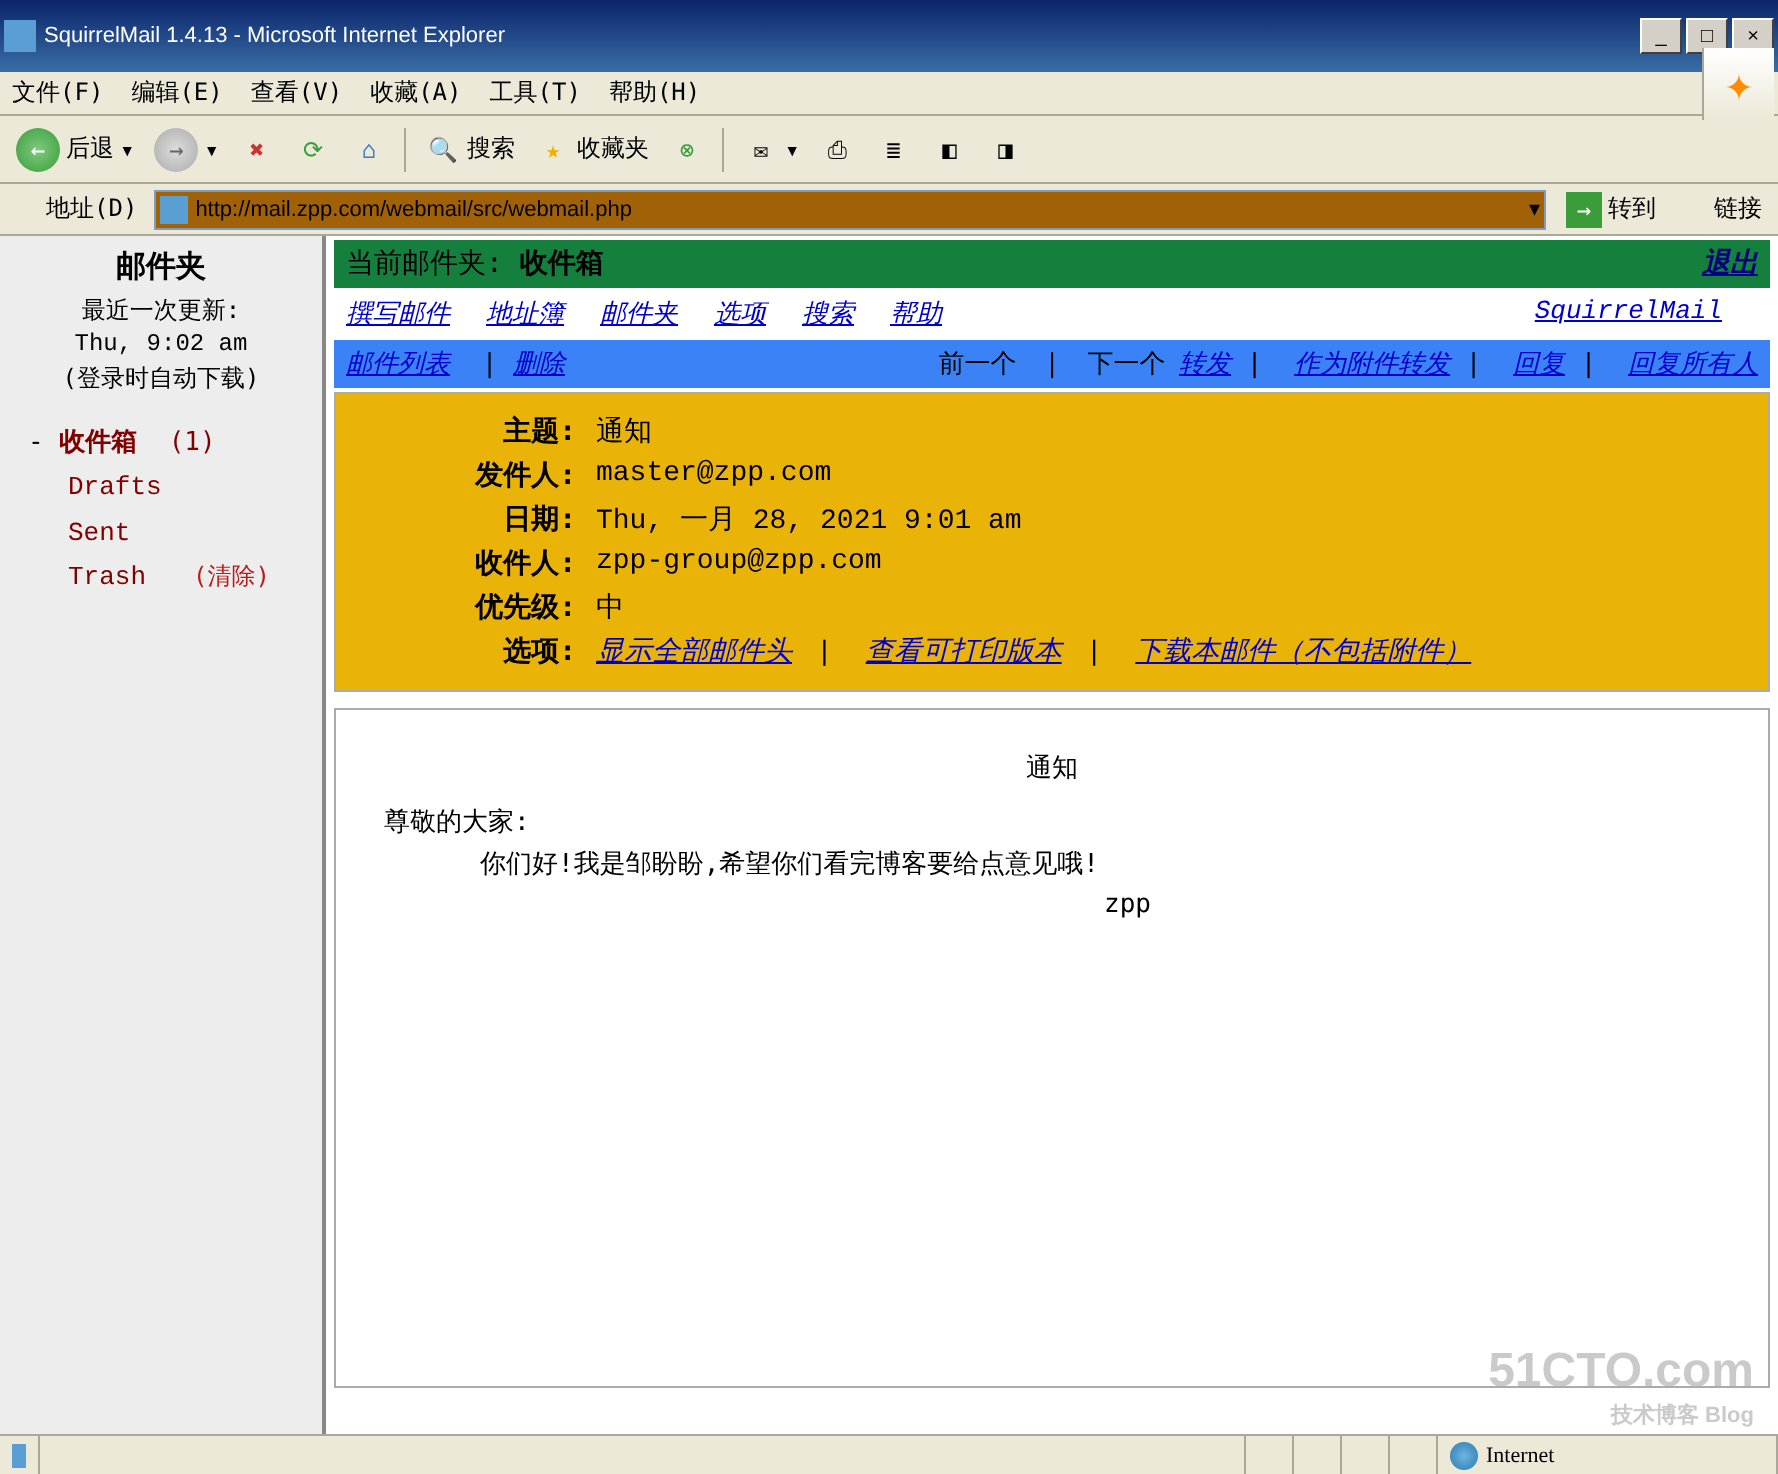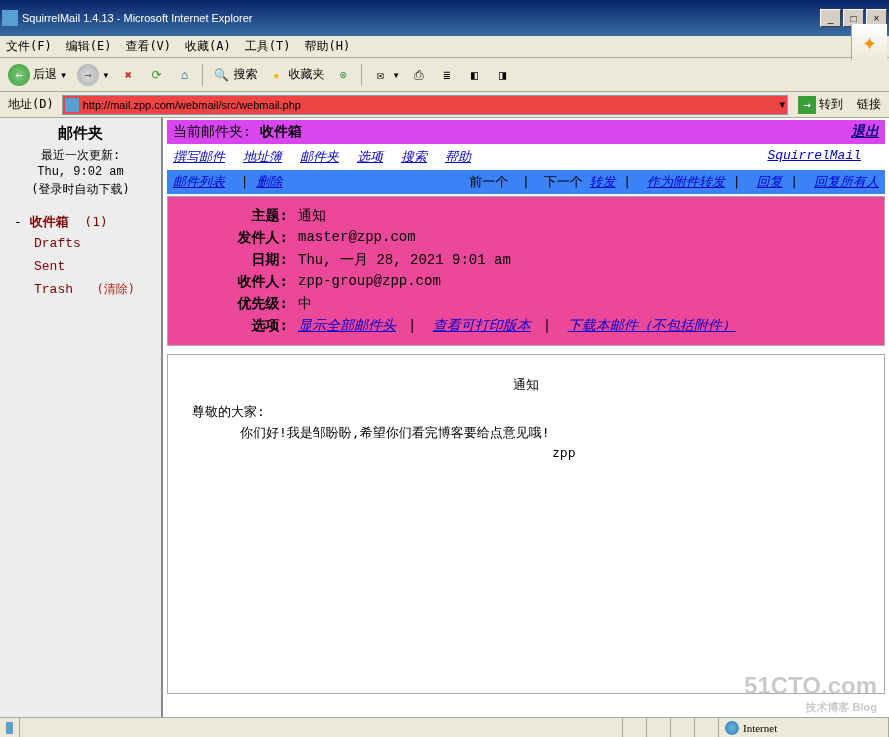--- a/index.html
+++ b/index.html
@@ -17,54 +17,54 @@
 
 .toolbar { height: 34px; background: #ece9d8; display: flex; align-items: center; padding: 0 4px; border-bottom: 1px solid #aca899; gap: 2px; }
 .tbtn { height: 24px; display: flex; align-items: center; padding: 0 4px; cursor: pointer; gap: 3px; }
 .circ { width: 22px; height: 22px; border-radius: 50%; display: flex; align-items: center; justify-content: center; color: #fff; font-size: 12px; }
 .circ.green { background: radial-gradient(#7ec97e, #3a9d3a); }
 .circ.grey { background: radial-gradient(#ddd, #aaa); color: #666; }
 .sq { width: 18px; height: 18px; display: flex; align-items: center; justify-content: center; }
 .sep { width: 1px; height: 22px; background: #aca899; margin: 0 3px; }
 
 .addrbar { height: 26px; background: #ece9d8; display: flex; align-items: center; padding: 0 4px; border-bottom: 1px solid #aca899; gap: 4px; }
-.addrbar .lbl { padding: 0 4px; }
-.urlbox { flex: 1; height: 20px; background: #ef4444; border: 1px solid #7f9db9; display: flex; align-items: center; padding: 0 2px; font-family: Tahoma, sans-serif; font-size: 11px; }
+.addrbar .lbl { padding: 0 4px; margin-left: 15px; }
+.urlbox { flex: 1; height: 20px; background: #a16207; border: 1px solid #7f9db9; display: flex; align-items: center; padding: 0 2px; font-family: Tahoma, sans-serif; font-size: 11px; }
 .urlbox .pgicon { width: 14px; height: 14px; background: #5a9fd4; margin-right: 4px; }
 .gobtn { height: 20px; display: flex; align-items: center; padding: 0 6px; gap: 3px; cursor: pointer; }
 .gobtn .arr { width: 18px; height: 18px; background: #3a9d3a; color: #fff; display: flex; align-items: center; justify-content: center; }
 
 .content { display: flex; height: calc(737px - 22px - 22px - 34px - 26px - 20px); }
 
 .sidebar { width: 163px; background: #ededed; border-right: 2px solid #888; padding: 6px 4px; text-align: center; font-family: "SimSun", monospace; overflow: auto; }
 .sidebar h3 { font-size: 15px; font-weight: bold; margin-bottom: 4px; }
 .sidebar .upd { font-size: 12px; line-height: 1.4; }
 .folders { text-align: left; margin-top: 14px; padding-left: 10px; line-height: 1.7; font-size: 13px; }
 .folders .cur { color: #800000; font-weight: bold; }
 .folders .cnt { color: #800000; font-weight: normal; }
 .folders .sub { color: #800000; padding-left: 20px; font-weight: normal; }
 .folders .clr { color: #b91c1c; font-size: 12px; font-weight: normal; }
 
 .main { flex: 1; background: #fff; padding: 2px 4px; overflow: auto; }
-.hdrbar { background: #d946ef; padding: 3px 6px; display: flex; font-size: 14px; }
+.hdrbar { background: #15803d; padding: 3px 6px; display: flex; font-size: 14px; }
 .hdrbar b { font-weight: bold; }
 .hdrbar .r { margin-left: auto; font-weight: bold; }
 
 .navlinks { padding: 4px 6px; font-size: 13px; display: flex; }
 .navlinks a { margin-right: 18px; }
 .navlinks .rt { margin-left: auto; text-decoration: underline; color: #0000cc; }
 
 .msgbar { background: #3b82f6; padding: 3px 6px; display: flex; font-size: 13px; }
 .msgbar .l a { margin-right: 8px; }
 .msgbar .c { position: absolute; left: 50%; transform: translateX(-50%); }
 .msgbar .c span { margin: 0 6px; color: #000; }
 .msgbar .r { margin-left: auto; }
 .msgbar .r a { margin-left: 8px; }
 
-.msgbox { border: 1px solid #ababab; background: #ec4899; margin-top: 2px; }
+.msgbox { border: 1px solid #ababab; background: #eab308; margin-top: 2px; }
 .msghead { padding: 8px 0; }
 .mrow { display: flex; padding: 2px 0; font-size: 14px; font-family: "SimSun", monospace; }
 .mrow .k { width: 130px; text-align: right; font-weight: bold; padding-right: 10px; }
 .mrow .v { flex: 1; font-family: "Courier New", monospace; }
 .mrow .v a { margin-right: 4px; }
 .mrow .v .dv { margin: 0 8px; color: #000; text-decoration: none; }
 
 .msgbody { background: #fff; border: 1px solid #ababab; margin-top: 8px; padding: 20px 24px; min-height: 340px; font-size: 13px; font-family: "SimSun", monospace; line-height: 1.6; }
 .msgbody .title { text-align: center; margin-bottom: 6px; }
 

